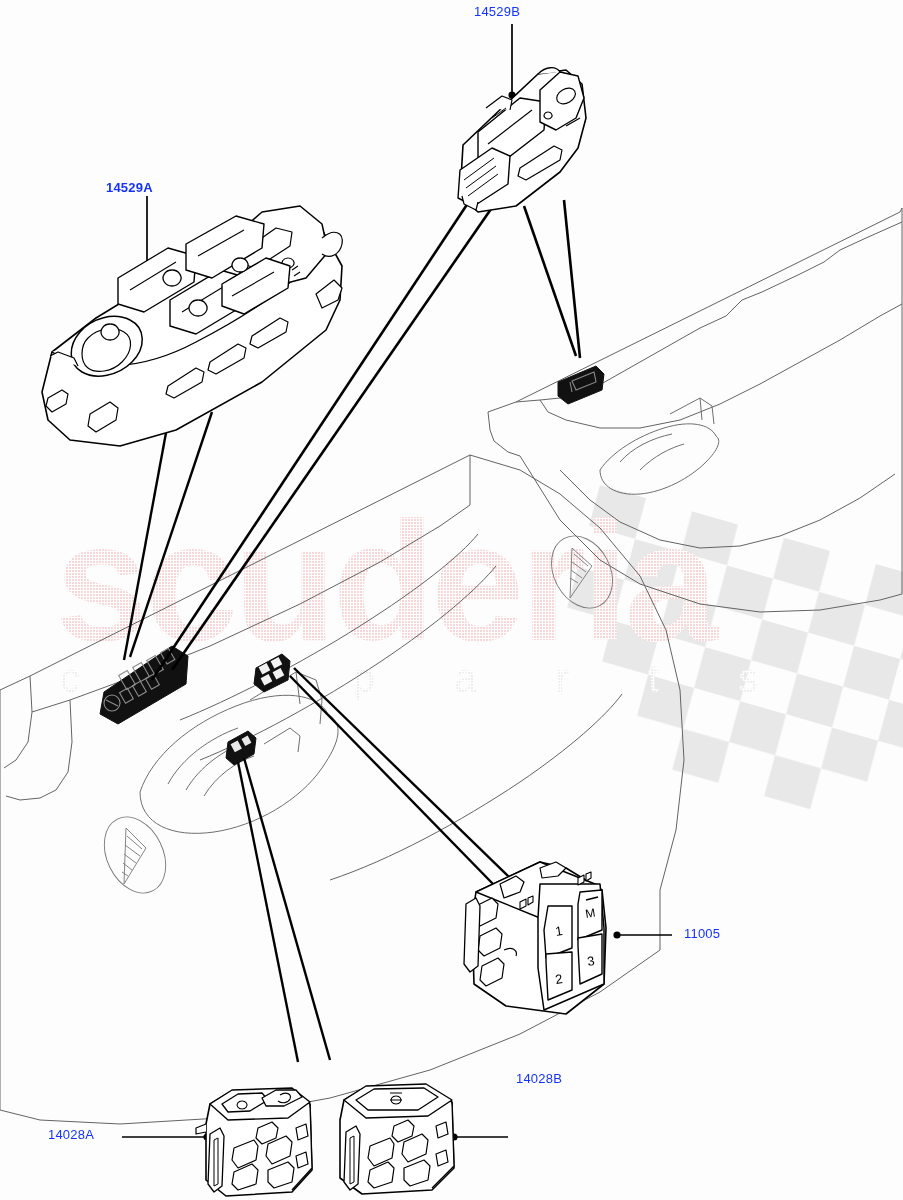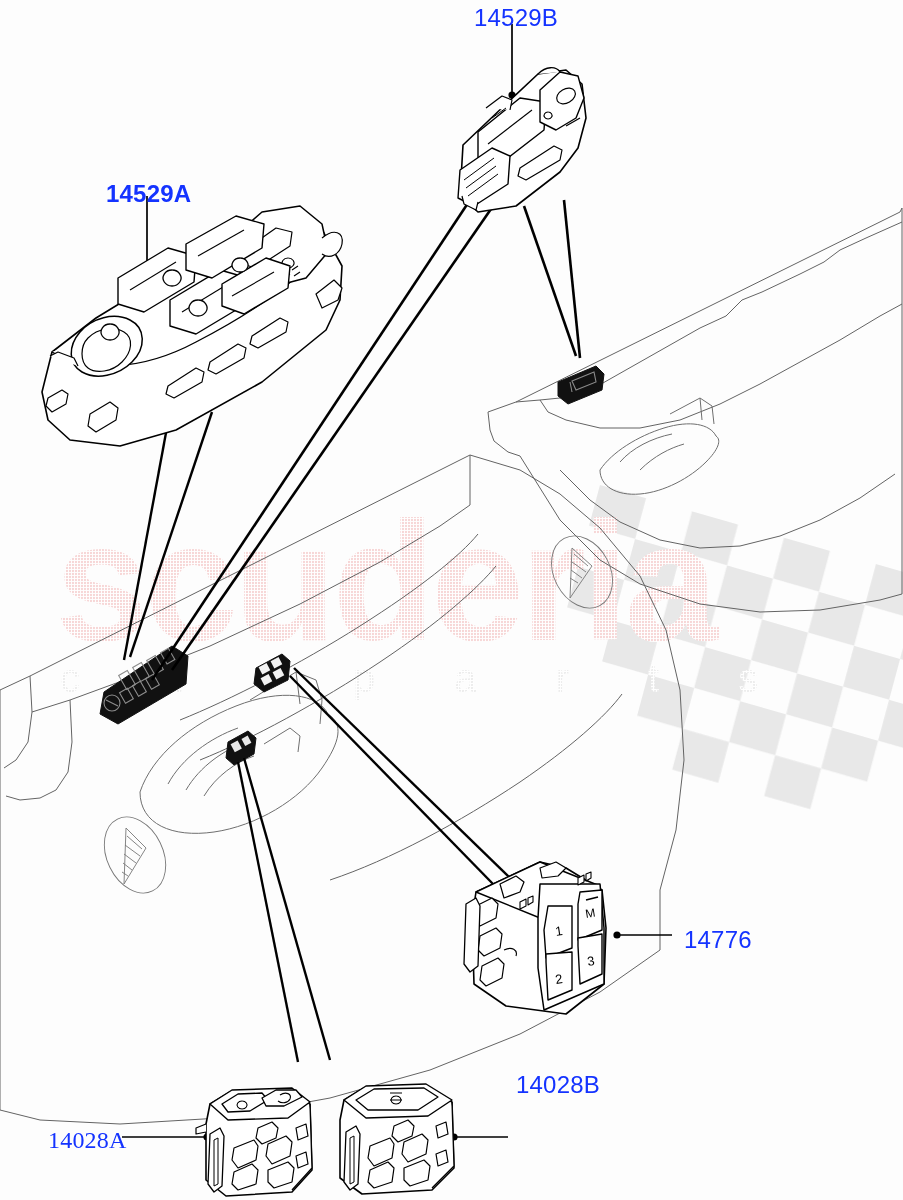--- a/index.html
+++ b/index.html
@@ -6,21 +6,21 @@
   html,body{margin:0;padding:0;background:#ffffff;}
   body{
     font-family:"Liberation Sans", sans-serif;
     width:903px;height:1200px;overflow:hidden;position:relative;
   }
   #stage{position:relative;width:903px;height:1200px;background:#fdfdfd;}
   #stage svg{position:absolute;left:0;top:0;}
   .lbl{
     position:absolute;
     color:#1433ff;
-    font-size:24px;
+    font-size:13px;
     font-family:"Liberation Sans", sans-serif;
     letter-spacing:.2px;
     white-space:nowrap;
     user-select:none;
   }
 </style>
 </head>
 <body>
 
 <div id="stage">
@@ -346,17 +346,17 @@
     <path d="M350,1138 L354,1136 L354,1182 L350,1184 Z" stroke-width="1"></path>
 
     <path d="M452,1102 L454,1166 L432,1188" stroke-width="1.3"></path>
     <path d="M436,1126 L446,1122 L448,1134 L438,1138 Z" stroke-width="1.2"></path>
     <path d="M436,1154 L446,1150 L448,1162 L438,1166 Z" stroke-width="1.2"></path>
   </g>
 </svg>
 
 <div class="lbl" style="left:474px;top:4px;">14529B</div>
 <div class="lbl" style="left:106px;top:180px;font-weight:bold;">14529A</div>
-<div class="lbl" style="left:684px;top:926px;">14776</div>
-<div class="lbl" style="left:48px;top:1127px;font-family:Liberation Serif, serif;">14028A</div>
+<div class="lbl" style="left:684px;top:926px;">11005</div>
+<div class="lbl" style="left:48px;top:1127px;">14028A</div>
 <div class="lbl" style="left:516px;top:1071px;">14028B</div>
 
 </div>
 
 </body></html>

